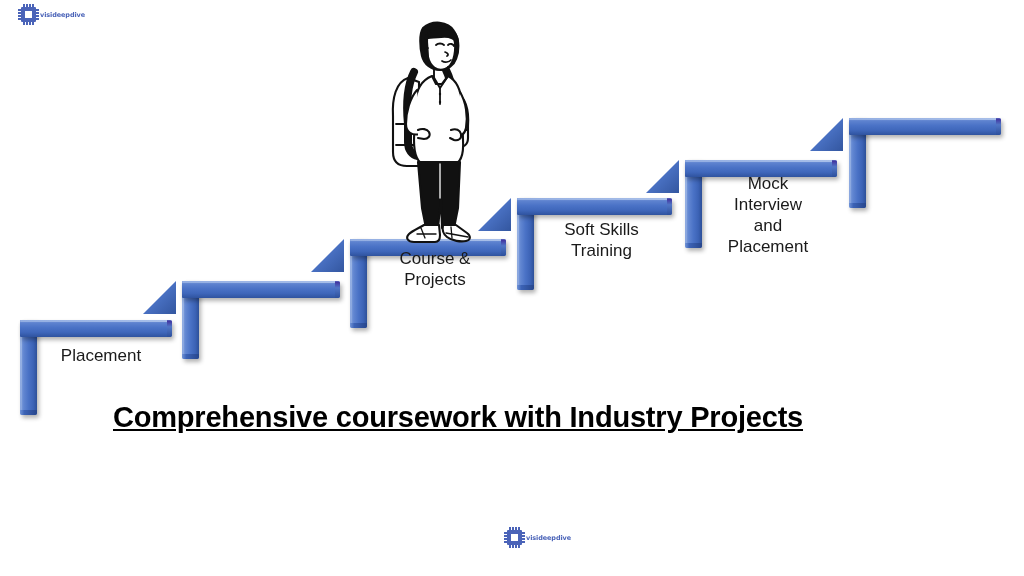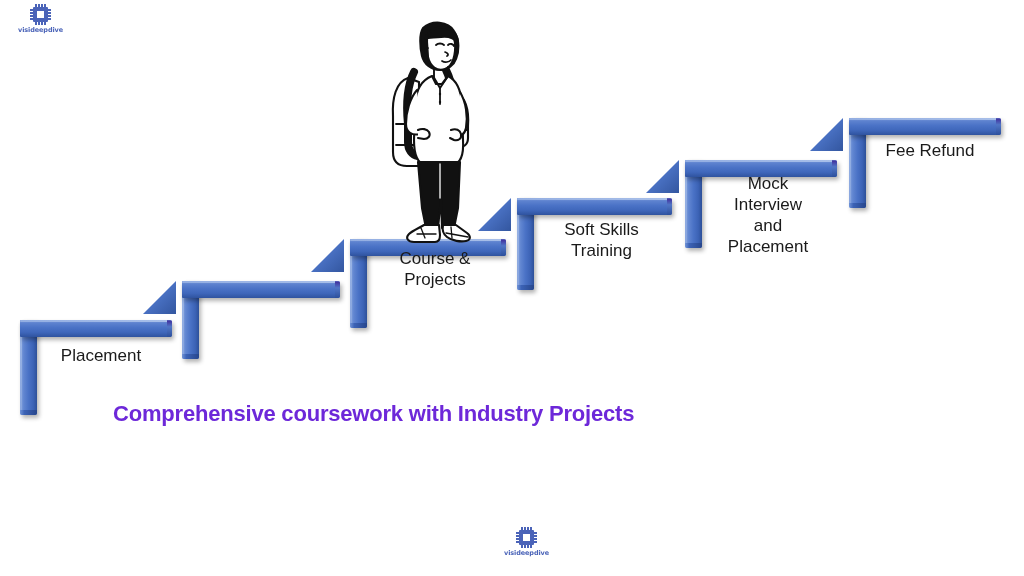--- a/index.html
+++ b/index.html
@@ -6,21 +6,21 @@
   html,body { width:1024px; height:576px; }
   body {
     background:#ffffff;
     font-family:"Liberation Sans", sans-serif;
     position:relative;
     overflow:hidden;
   }
   #stage { position:absolute; inset:0; }
 
   
-  .logo { position:absolute; display:flex; flex-direction:column; align-items:center; gap:1px; }
+  .logo { position:absolute; display:flex; flex-direction:row; align-items:center; gap:1px; }
   .logo-chip { position:relative; width:21px; height:21px; }
   .logo-chip .body {
     position:absolute; left:3px; top:3px; width:15px; height:15px;
     background:#4a63b8; border-radius:1px;
   }
   .logo-chip .body::after{
     content:""; position:absolute; left:4px; top:4px; width:7px; height:7px;
     background:#ffffff;
   }
   .logo-chip i {
@@ -93,26 +93,27 @@
     font-size:17px;
     line-height:1.24;
     text-align:center;
     white-space:pre-line;
     font-family:"Liberation Sans", sans-serif;
   }
 
   
   .headline {
     position:absolute;
-    color:#6d28d9;
+    color:#000000;
     font-weight:bold;
-    font-size:22px;
+    font-size:29px;
     letter-spacing:-0.2px;
     white-space:nowrap;
     font-family:"Liberation Sans", sans-serif;
+    text-decoration:underline;
   }
 
   
   .student { position:absolute; }
 </style>
 </head>
 <body>
 
 <div id="stage">
 
@@ -246,21 +247,20 @@
 Interview
 and
 Placement</div>
 
   <div class="wedge" style="left:810px; top:118px; width:33px; height:33px;
               clip-path:polygon(100% 0, 100% 100%, 0 100%);"></div>
   <div class="step" style="left:849px; top:118px;">
     <div class="riser" style="left:0; top:0; width:17px; height:90px;"></div>
     <div class="tread" style="left:0; top:0; width:152px; height:17px;"></div>
   </div>
-  <div class="step-label" style="left:855px; top:140px; width:150px;">Fee Refund</div>
 
   <div class="headline" style="left:113px; top:401px;">Comprehensive coursework with Industry Projects</div>
 
   <div class="logo" style="left:504px; top:527px;">
     <div class="logo-chip">
       <div class="body"></div>
       <i class="pin-t" style="left:5px;"></i>
         <i class="pin-t" style="left:8px;"></i>
       <i class="pin-t" style="left:11px;"></i>
         <i class="pin-t" style="left:14px;"></i>

